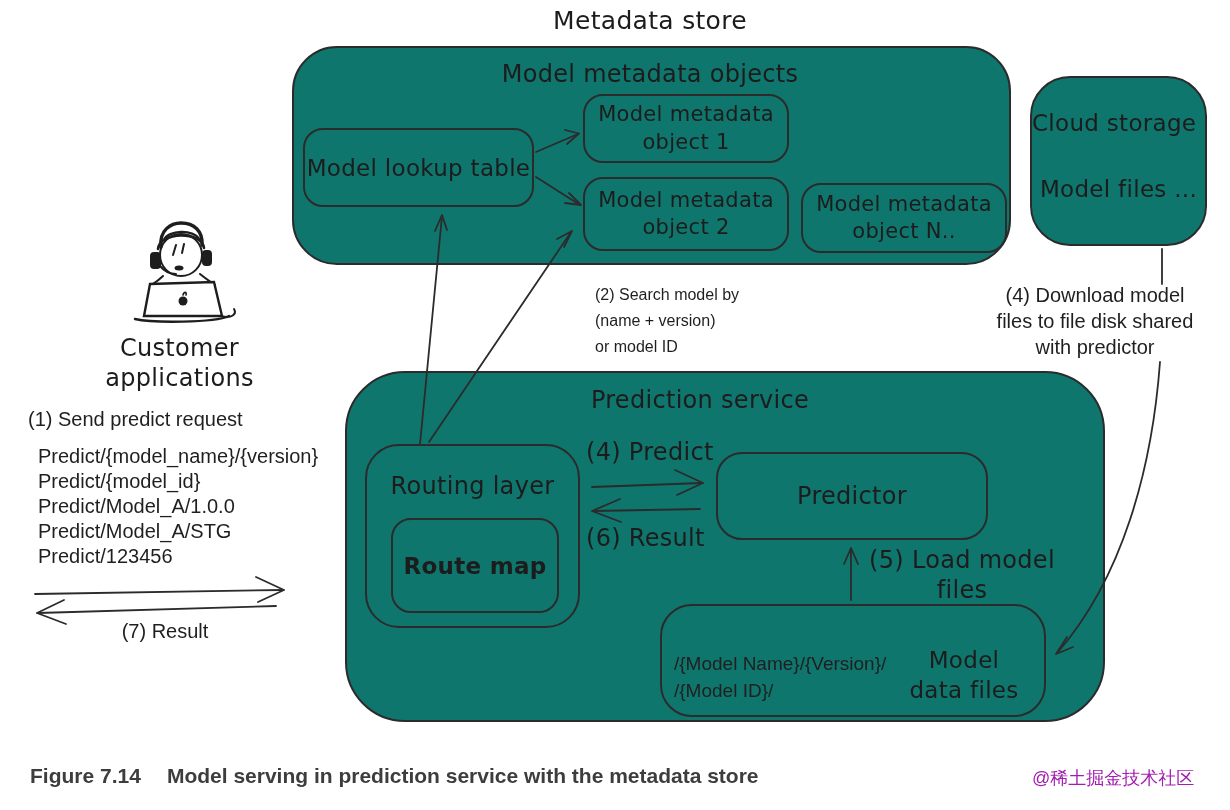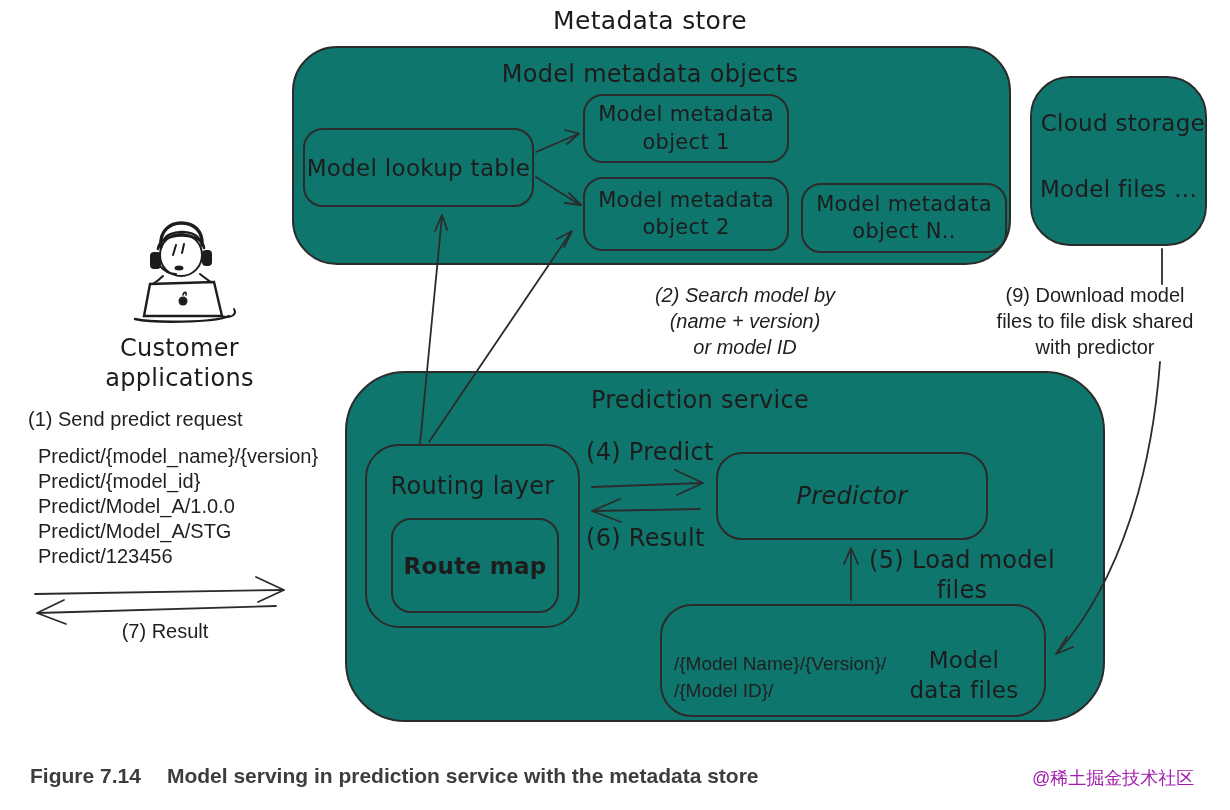--- a/index.html
+++ b/index.html
@@ -37,29 +37,29 @@
     <span class="preline">Model metadata
 object 2</span>
   </div>
 
   <div class="box center hand preline" style="left:801px;top:183px;width:206px;height:70px;border-radius:20px;font-size:21px;line-height:1.3;">
     <span class="preline">Model metadata
 object N..</span>
   </div>
 
   <div class="box" style="left:1030px;top:76px;width:177px;height:170px;border-radius:40px;">
-    <div class="hand" style="position:absolute;left:0;top:32px;width:100%;text-align:right;font-size:23px;">Cloud storage</div>
+    <div class="hand" style="position:absolute;left:0;top:32px;width:100%;text-align:left;font-size:23px;">Cloud storage</div>
     <div class="hand" style="position:absolute;left:0;top:98px;width:100%;text-align:center;font-size:23px;">Model files ...</div>
   </div>
 
-  <div class="abs print preline" style="left:595px;top:282px;width:300px;text-align:center;font-size:20px;line-height:26px;font-style:italic;">(2) Search model by
+  <div class="abs print preline" style="left:595px;top:282px;width:300px;font-size:16px;line-height:26px;">(2) Search model by
 (name + version)
 or model ID</div>
 
-  <div class="abs print preline" style="left:975px;top:282px;width:240px;text-align:center;font-size:20px;line-height:26px;">(9) Download model
+  <div class="abs print preline" style="left:975px;top:282px;width:240px;text-align:center;font-size:20px;line-height:26px;">(4) Download model
 files to file disk shared
 with predictor</div>
 
   <div class="abs hand preline" style="left:92px;top:333px;width:175px;text-align:center;font-size:24px;line-height:1.25;">Customer
 applications</div>
 
   <div class="abs print" style="left:28px;top:408px;width:280px;font-size:20px;">(1) Send predict request</div>
 
   <div class="abs print" style="left:38px;top:444px;width:310px;font-size:20px;line-height:25px;">
     <div>Predict/{model_name}/{version}</div>
@@ -80,21 +80,21 @@
   </div>
 
   <div class="box center hand" style="left:391px;top:518px;width:168px;height:95px;border-radius:20px;font-size:23px;font-weight:bold;">
     <span>Route map</span>
   </div>
 
   <div class="abs hand" style="left:586px;top:438px;width:160px;font-size:24px;">(4) Predict</div>
 
   <div class="abs hand" style="left:586px;top:524px;width:160px;font-size:24px;">(6) Result</div>
 
-  <div class="box center hand" style="left:716px;top:452px;width:272px;height:88px;border-radius:26px;font-size:24px;font-style:italic;">
+  <div class="box center hand" style="left:716px;top:452px;width:272px;height:88px;border-radius:26px;font-size:24px;">
     <span>Predictor</span>
   </div>
 
   <div class="abs hand preline" style="left:862px;top:545px;width:200px;text-align:center;font-size:24px;line-height:1.25;">(5) Load model
 files</div>
 
   <div class="box" style="left:660px;top:604px;width:386px;height:113px;border-radius:32px;">
     <div class="print" style="position:absolute;left:12px;top:44px;font-size:19px;line-height:27px;">
       <div>/{Model Name}/{Version}/</div>
       <div>/{Model ID}/</div>

